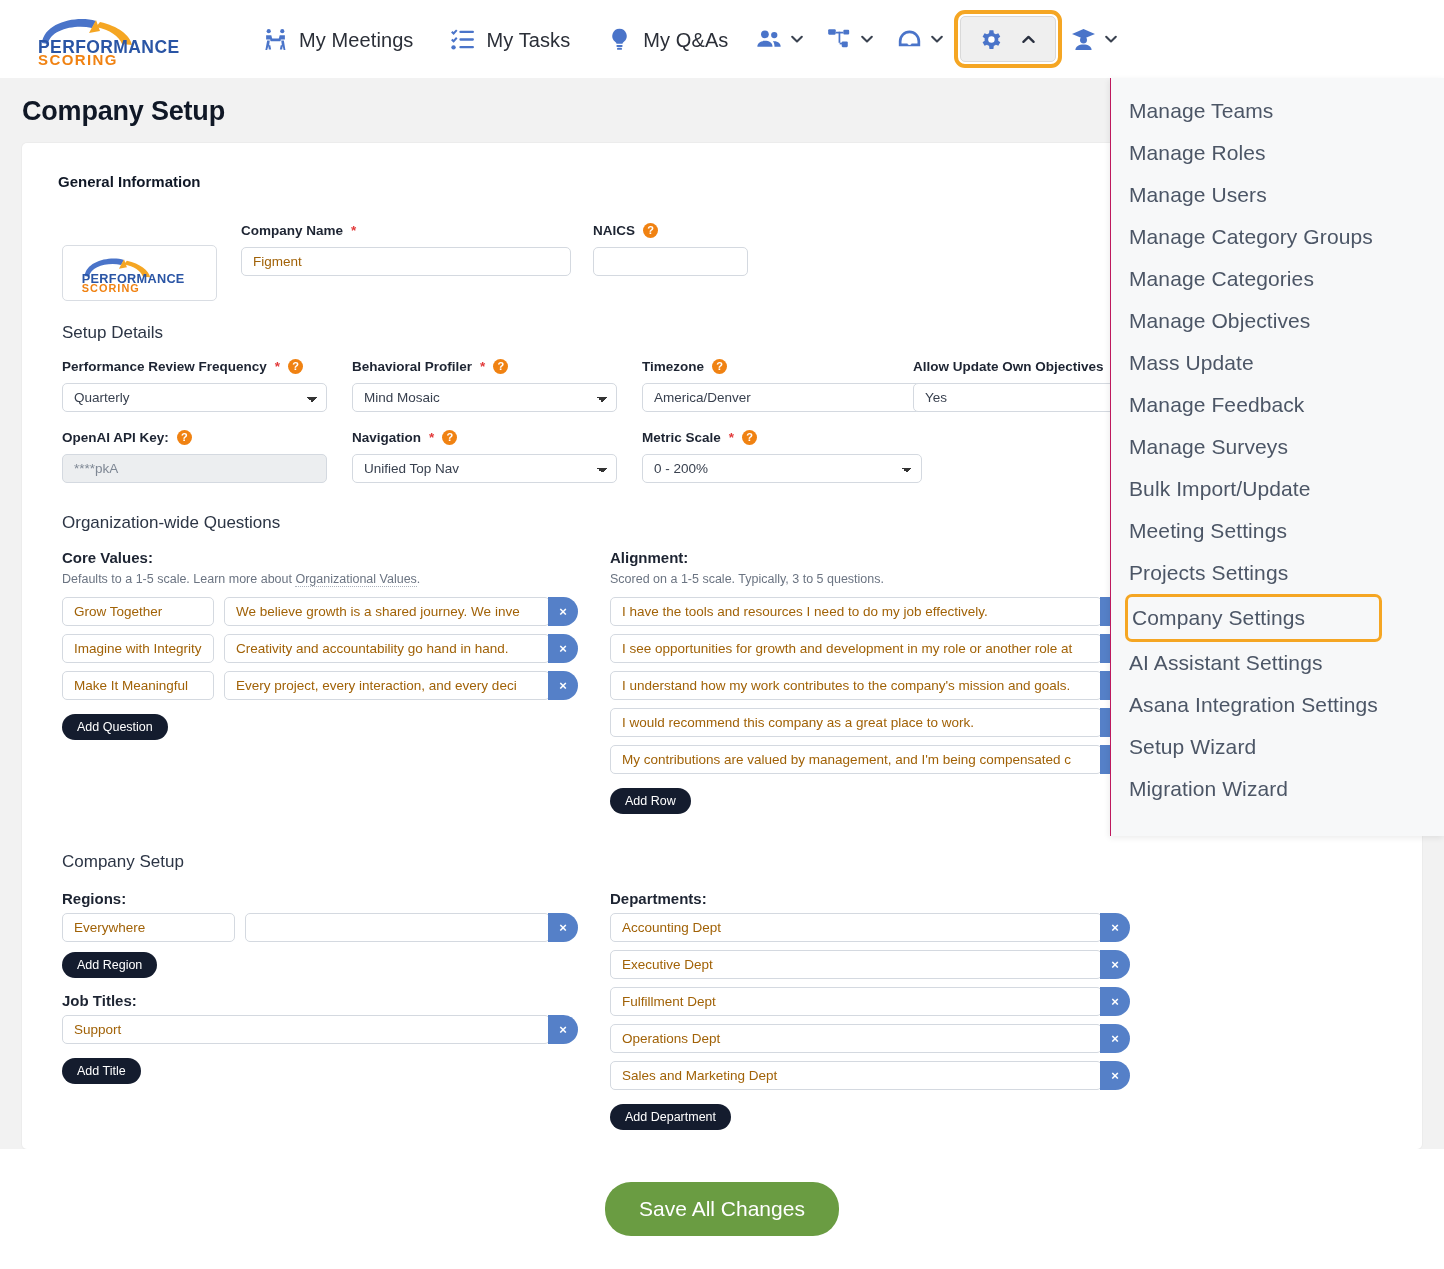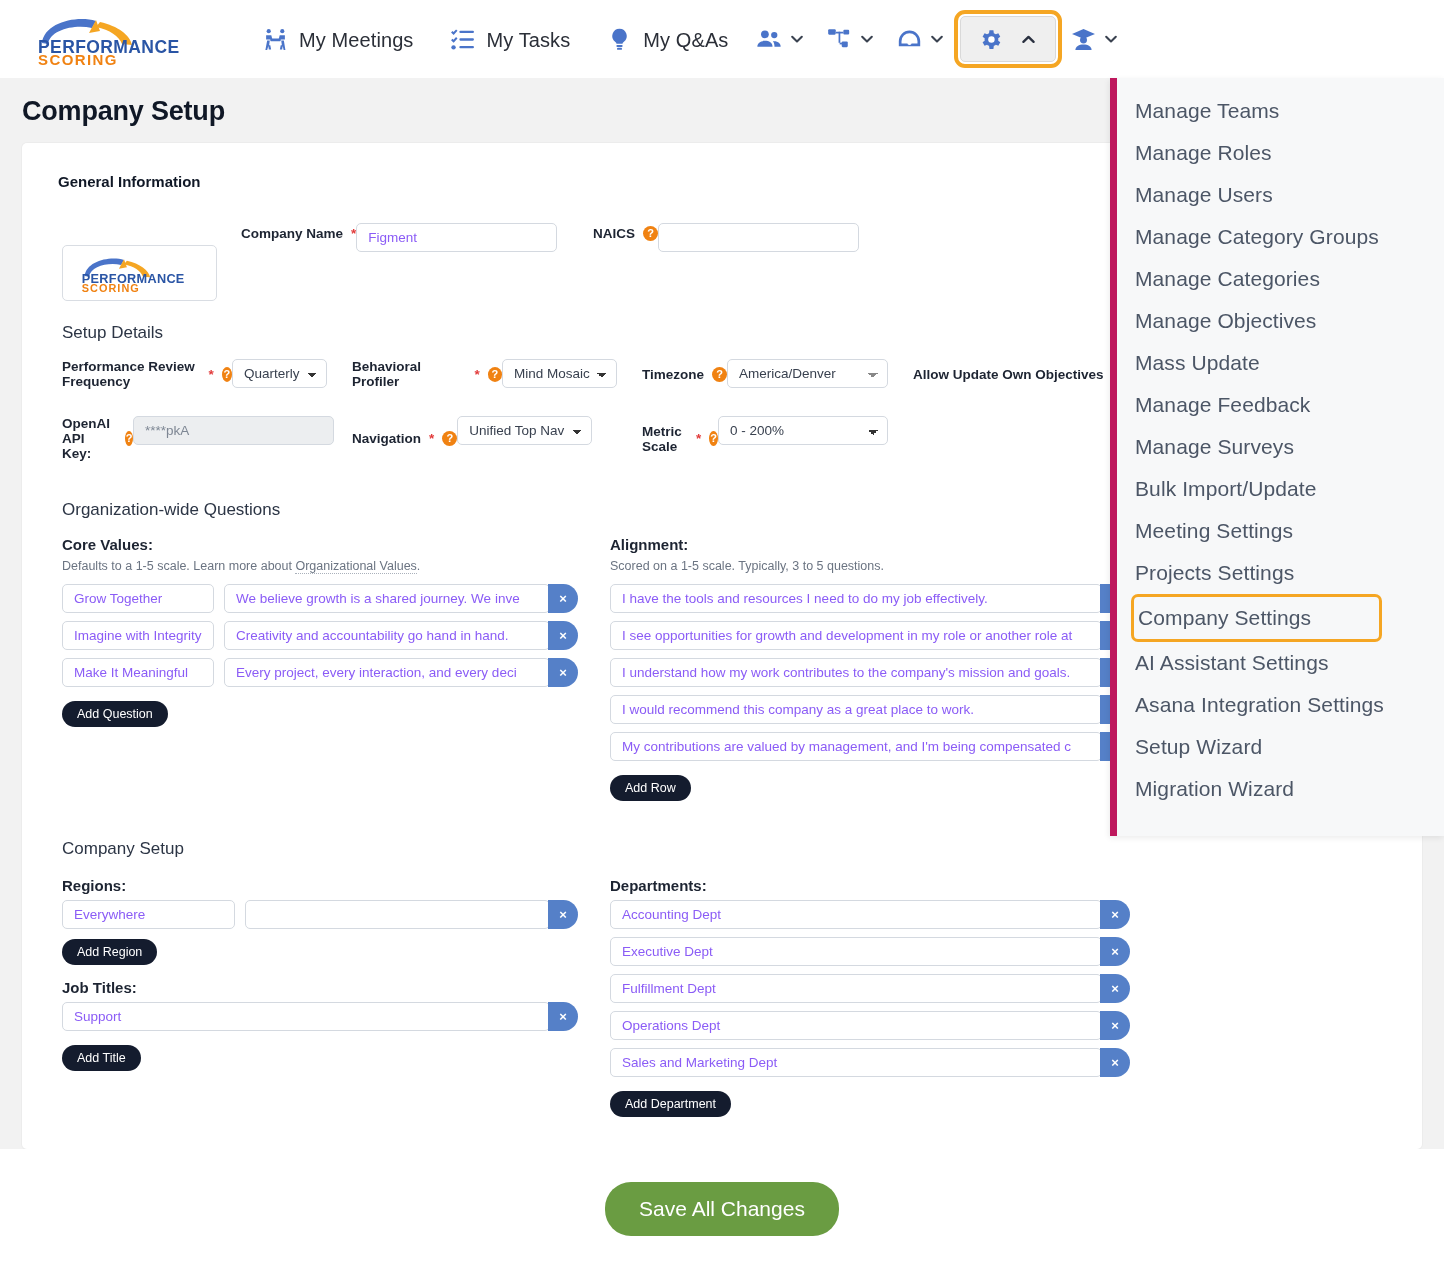--- a/index.html
+++ b/index.html
@@ -76,31 +76,31 @@
   }
   .btn-naming svg{ display:block; }
 
   
   .row-gi{ display:flex; align-items:flex-start; padding-left:22px; margin-bottom:22px; }
   .logo-box{
     width:155px; height:56px; border:1px solid #d9dde3; border-radius:5px;
     display:flex; align-items:center; justify-content:center; margin-top:22px;
     background:#fff; flex:0 0 auto;
   }
-  .fld{ display:flex; }
+  .fld{ display:flex; flex-direction:column; }
   .fld-label{ font-size:13.5px; font-weight:bold; color:#1d2432; margin-bottom:9px; display:flex; align-items:center; gap:8px; }
   .req{ color:#e23b3b; font-weight:bold; }
   .qmark{
     width:15px; height:15px; border-radius:50%; background:#f08212; color:#fff;
     font-size:11px; font-weight:bold; display:inline-flex; align-items:center; justify-content:center;
     line-height:1; cursor:pointer;
   }
   .inp{
     height:29px; border:1px solid #d4d9e0; border-radius:5px;
-    padding:0 11px; font-size:13.5px; color:#8b5cf6; background:#fff;
+    padding:0 11px; font-size:13.5px; color:#a16207; background:#fff;
     font-family:inherit; outline:none;
   }
   .inp::placeholder{ color:#9aa2ae; }
   .inp[readonly]{ background:#eceef0; color:#7e8794; }
 
   
   .sec-h{ font-size:17px; color:#2c3545; margin:0 0 16px 22px; }
   .grid-setup{ display:grid; grid-template-columns:265px 265px 246px 1fr; gap:18px 25px; padding-left:22px; margin-bottom:30px; }
   .sel{
     height:29px; border:1px solid #d4d9e0; border-radius:5px;
@@ -161,21 +161,21 @@
     background:#6a9c42; color:#fff; border:none; border-radius:26px;
     padding:15px 34px; font-size:21px; cursor:pointer; font-family:inherit;
   }
 
   
   .dropdown{
     position:absolute; top:78px; right:0; width:334px;
     background:#f7f8f9; z-index:60;
     padding:12px 0 26px 0;
     box-shadow:-1px 2px 6px rgba(0,0,0,.08);
-    border-left:7px solid #be185d;
+    border-left:1px solid #be185d;
   }
   .menuitem{
     font-size:21px; color:#4c5666; letter-spacing:.1px;
     padding:9px 0 9px 18px; cursor:pointer; white-space:nowrap;
   }
   .menuitem.active{
     border:3px solid #f5a623; border-radius:7px;
     margin:0 62px 0 14px; padding-left:4px;
   }
 </style>

